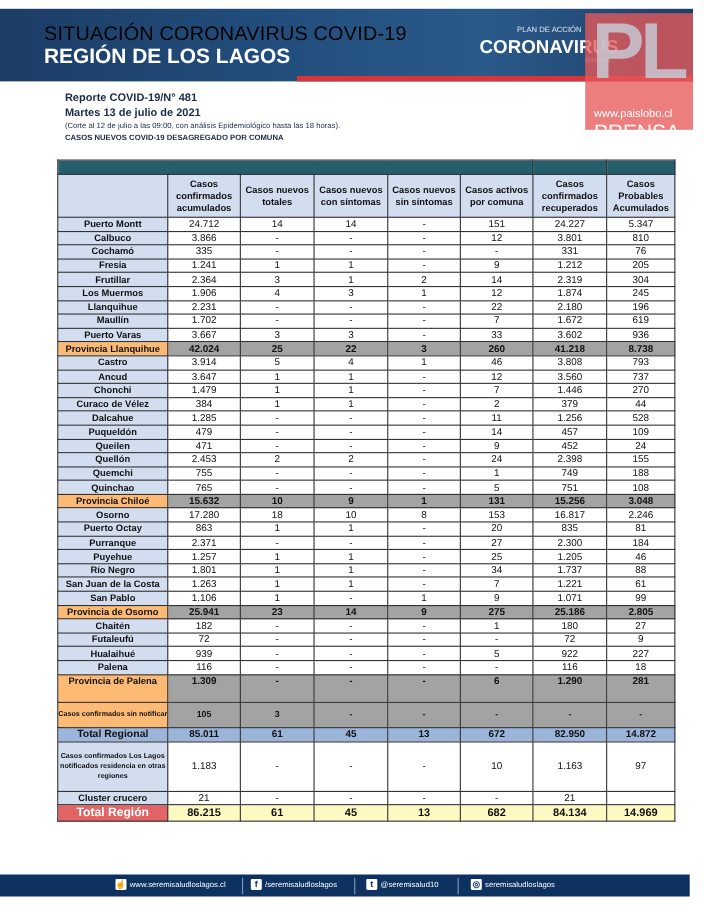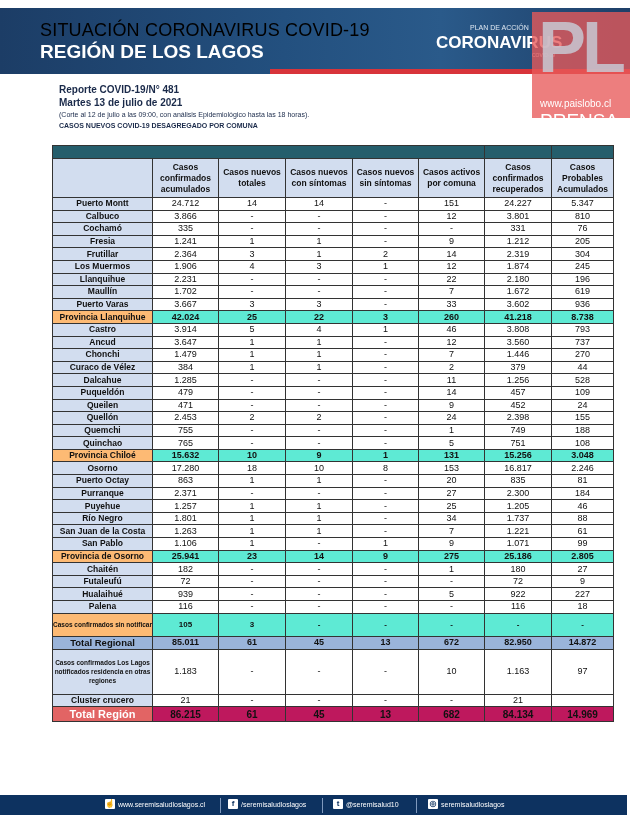--- a/index.html
+++ b/index.html
@@ -20,30 +20,30 @@
   .r2{top:97px;font-size:10px;}
   .r3{top:111px;font-size:7px;font-weight:normal;}
   .r4{top:122px;font-size:7px;}
   table{position:absolute;left:52px;top:145px;width:561px;border-collapse:collapse;table-layout:fixed;font-size:9px;color:#111;}
   td,th{border:1px solid #333;text-align:center;padding:0;}
   .band td{background:#255e6c;height:12px;}
   .hdr th{background:#d2ddef;font-weight:bold;font-size:8.5px;line-height:11px;height:38px;color:#111;}
   .hdr th.blank{background:#d2ddef;}
   td.name{background:#d2ddef;font-weight:bold;font-size:8.5px;}
   tr.row td{height:11.6px;line-height:11px;}
-  tr.prov td{background:#5eead4;font-weight:bold;}
+  tr.prov td{background:#a3a3a3;font-weight:bold;}
   tr.prov td.name{background:#fdba74;}
   tr.tall td{height:24px;vertical-align:top;}
   tr.sinnot td{height:22px;font-size:8px;}
   tr.sinnot td.name{font-size:6.5px;line-height:9px;}
   tr.treg td{background:#9ab4da;font-weight:bold;height:12px;}
   tr.treg td.name{background:#9ab4da;font-size:9.5px;}
   tr.otras td{height:44px;}
   tr.otras td.name{font-size:6.5px;line-height:9px;}
-  tr.total td{background:#be185d;font-weight:bold;height:14px;font-size:10px;}
+  tr.total td{background:#fef9c3;font-weight:bold;height:14px;font-size:10px;}
   tr.total td.name{background:#e26464;color:#fff;font-size:11px;}
   .footer{position:absolute;left:0;top:795px;width:627px;height:20px;background:#0d3260;}
   .fi{position:absolute;top:799px;color:#fff;font-size:7px;display:flex;align-items:center;gap:3px;}
   .ico{display:inline-block;width:10px;height:10px;background:#fff;color:#0d3260;font-size:8px;font-weight:bold;line-height:10px;text-align:center;border-radius:1px;}
   .sep{position:absolute;top:798px;width:1px;height:15px;background:#7f99bd;}
 </style>
 </head>
 <body>
 
 <div class="banner"></div>
@@ -416,20 +416,30 @@
       <tr class="row">
         <td class="name">Palena</td>
         <td>116</td>
         <td>-</td>
         <td>-</td>
         <td>-</td>
         <td>-</td>
         <td>116</td>
         <td>18</td>
       </tr>
+      <tr class="prov tall row">
+        <td class="name">Provincia de Palena</td>
+        <td>1.309</td>
+        <td>-</td>
+        <td>-</td>
+        <td>-</td>
+        <td>6</td>
+        <td>1.290</td>
+        <td>281</td>
+      </tr>
       <tr class="prov sinnot row">
         <td class="name">Casos confirmados sin notificar</td>
         <td>105</td>
         <td>3</td>
         <td>-</td>
         <td>-</td>
         <td>-</td>
         <td>-</td>
         <td>-</td>
       </tr>

